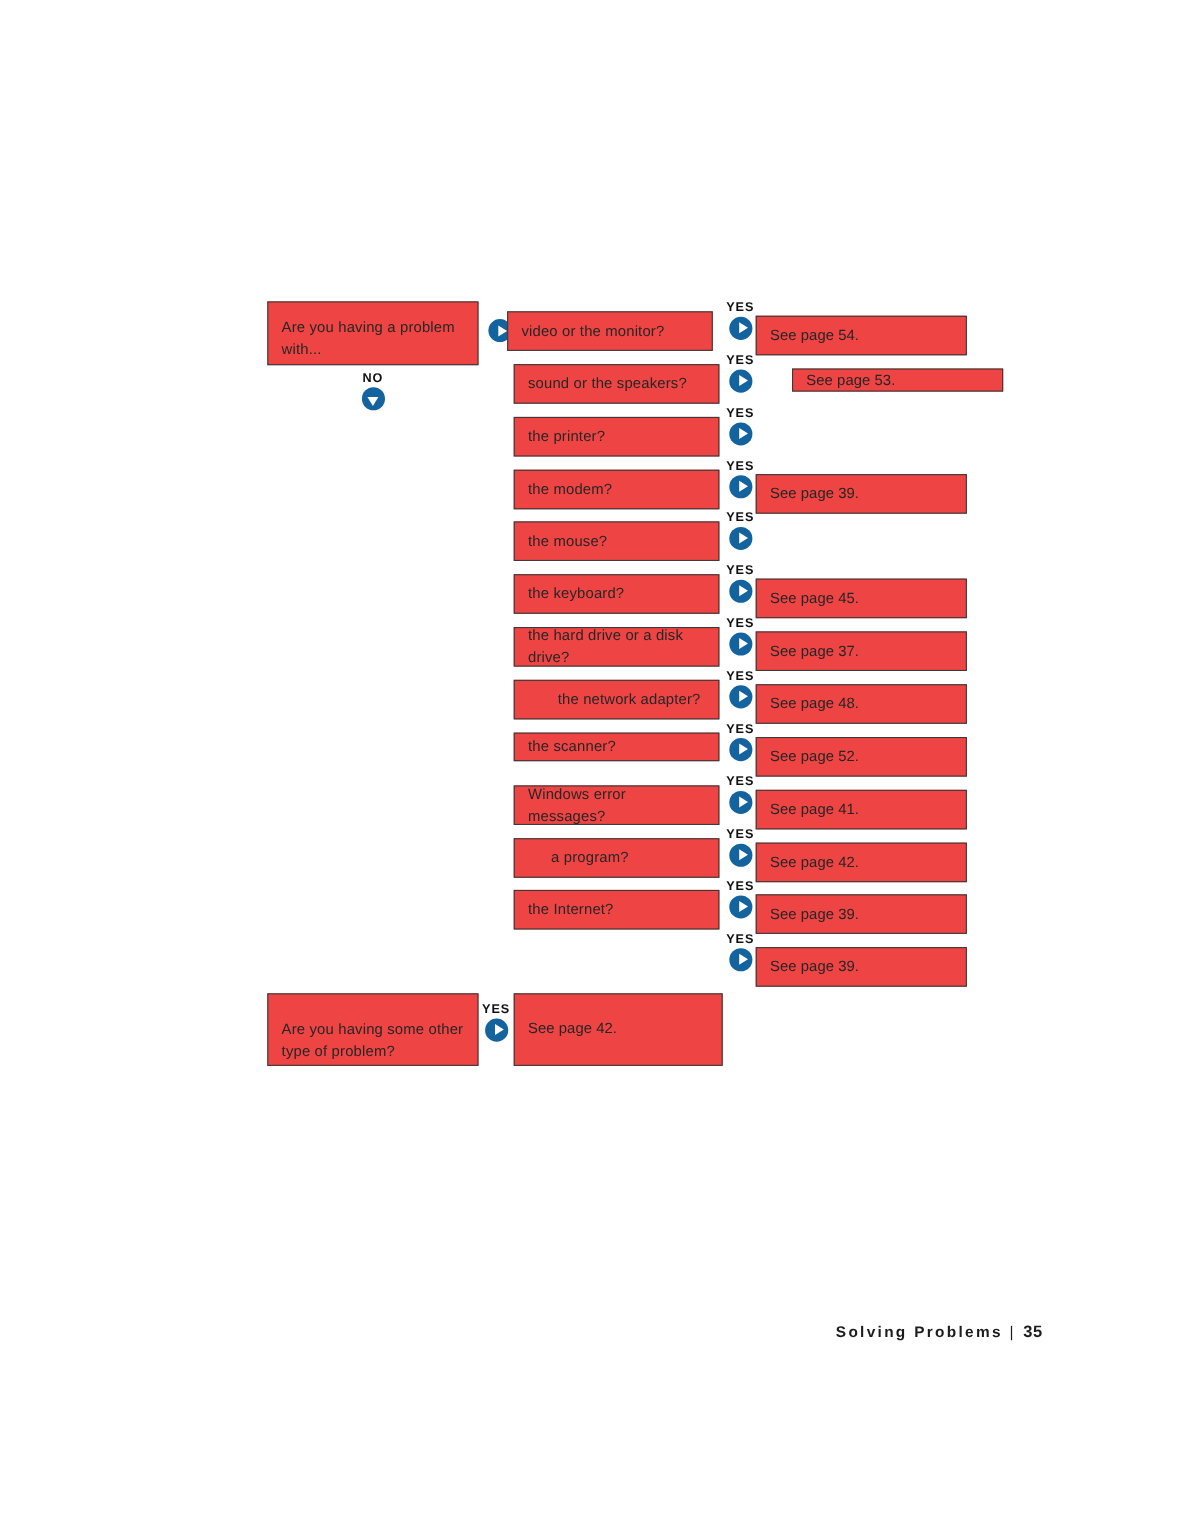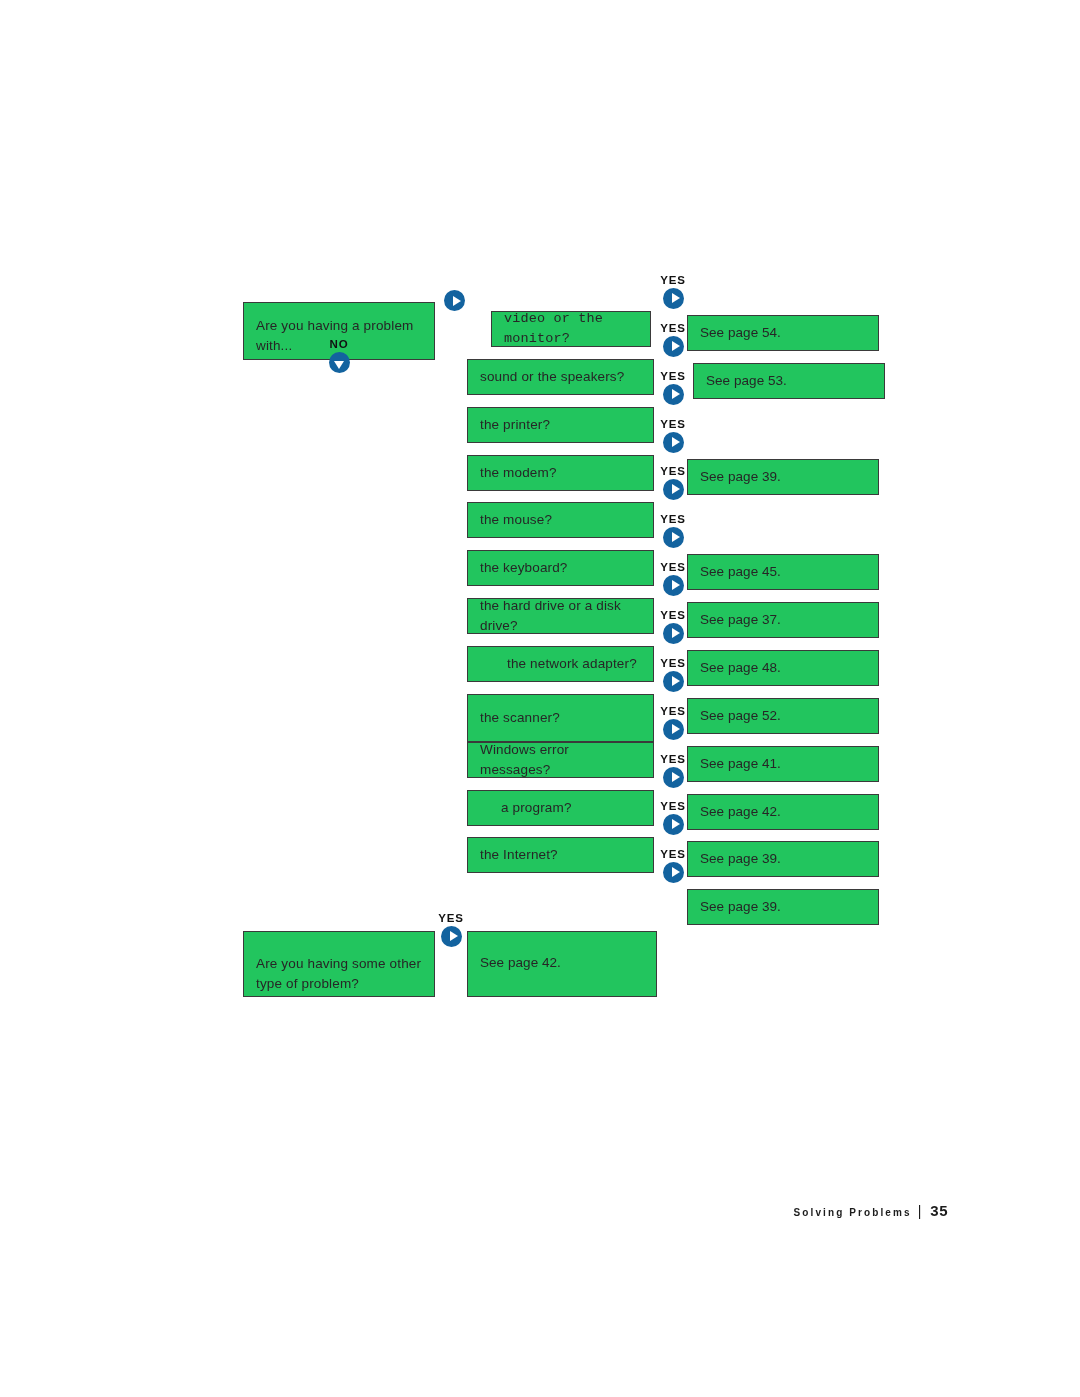--- a/index.html
+++ b/index.html
@@ -23,25 +23,24 @@
     left: 0;
     top: 0;
     width: 1080px;
     height: 1397px;
   }
 
   .node {
     position: absolute;
     box-sizing: border-box;
     border: 1.5px solid #3a3a3a;
-    background: #22c55e;
+    background: #ef4444;
     display: flex;
     align-items: center;
     padding: 6px 12px;
-    margin-top: 28px;
   }
   .node .node-text {
     font-size: 13.5px;
     line-height: 1.45;
     color: #262626;
     letter-spacing: 0.15px;
   }
 
   .node.start-node { align-items: flex-start; padding-top: 13px; }
   .node.other-node { align-items: flex-start; padding-top: 22px; }
@@ -99,21 +98,21 @@
   #page-footer {
     position: absolute;
     right: 132px;
     bottom: 178px;
     display: flex;
     align-items: baseline;
     gap: 0;
     white-space: nowrap;
   }
   #page-footer .footer-title {
-    font-size: 10px;
+    font-size: 14px;
     font-weight: bold;
     letter-spacing: 2.1px;
     color: #1c1c1c;
   }
   #page-footer .footer-sep {
     font-size: 14px;
     color: #1c1c1c;
     margin: 0 9px 0 6px;
   }
   #page-footer .footer-page {
@@ -130,34 +129,34 @@
     <div class="node start-node" style="left: 243px; top: 274px; width: 192px; height: 58px;">
       <span class="node-text">Are you having a problem with...</span>
     </div>
     <div class="connector" style="left: 437px; top: 290px;">
       <span class="arrow-badge right"></span>
     </div>
     <div class="connector" style="left: 322px; top: 339px;">
       <span class="conn-label">NO</span>
       <span class="arrow-badge down"></span>
     </div>
-    <div class="node" style="left: 491px; top: 283px; width: 160px; height: 36px; font-family: Liberation Mono, monospace;">
+    <div class="node" style="left: 461px; top: 283px; width: 187px; height: 36px;">
       <span class="node-text">video or the monitor?</span>
     </div>
     <div class="node result-node" style="left: 687px; top: 287px; width: 192px; height: 36px;">
       <span class="node-text">See page 54.</span>
     </div>
     <div class="connector" style="left: 656px; top: 275px;">
       <span class="conn-label">YES</span>
       <span class="arrow-badge right"></span>
     </div>
     <div class="node" style="left: 467px; top: 331px; width: 187px; height: 36px;">
       <span class="node-text">sound or the speakers?</span>
     </div>
-    <div class="node result-node" style="left: 693px; top: 335px; width: 192px; height: 36px; align-items: center;">
+    <div class="node result-node" style="left: 720px; top: 335px; width: 192px; height: 21px; align-items: center;">
       <span class="node-text">See page 53.</span>
     </div>
     <div class="connector" style="left: 656px; top: 323px;">
       <span class="conn-label">YES</span>
       <span class="arrow-badge right"></span>
     </div>
     <div class="node" style="left: 467px; top: 379px; width: 187px; height: 36px;">
       <span class="node-text">the printer?</span>
     </div>
     <div class="connector" style="left: 656px; top: 371px;">
@@ -204,21 +203,21 @@
     <div class="node" style="left: 467px; top: 618px; width: 187px; height: 36px; padding-left: 39px;">
       <span class="node-text">the network adapter?</span>
     </div>
     <div class="node result-node" style="left: 687px; top: 622px; width: 192px; height: 36px;">
       <span class="node-text">See page 48.</span>
     </div>
     <div class="connector" style="left: 656px; top: 610px;">
       <span class="conn-label">YES</span>
       <span class="arrow-badge right"></span>
     </div>
-    <div class="node" style="left: 467px; top: 666px; width: 187px; height: 48px;">
+    <div class="node" style="left: 467px; top: 666px; width: 187px; height: 26px;">
       <span class="node-text">the scanner?</span>
     </div>
     <div class="node result-node" style="left: 687px; top: 670px; width: 192px; height: 36px;">
       <span class="node-text">See page 52.</span>
     </div>
     <div class="connector" style="left: 656px; top: 658px;">
       <span class="conn-label">YES</span>
       <span class="arrow-badge right"></span>
     </div>
     <div class="node" style="left: 467px; top: 714px; width: 187px; height: 36px;">

